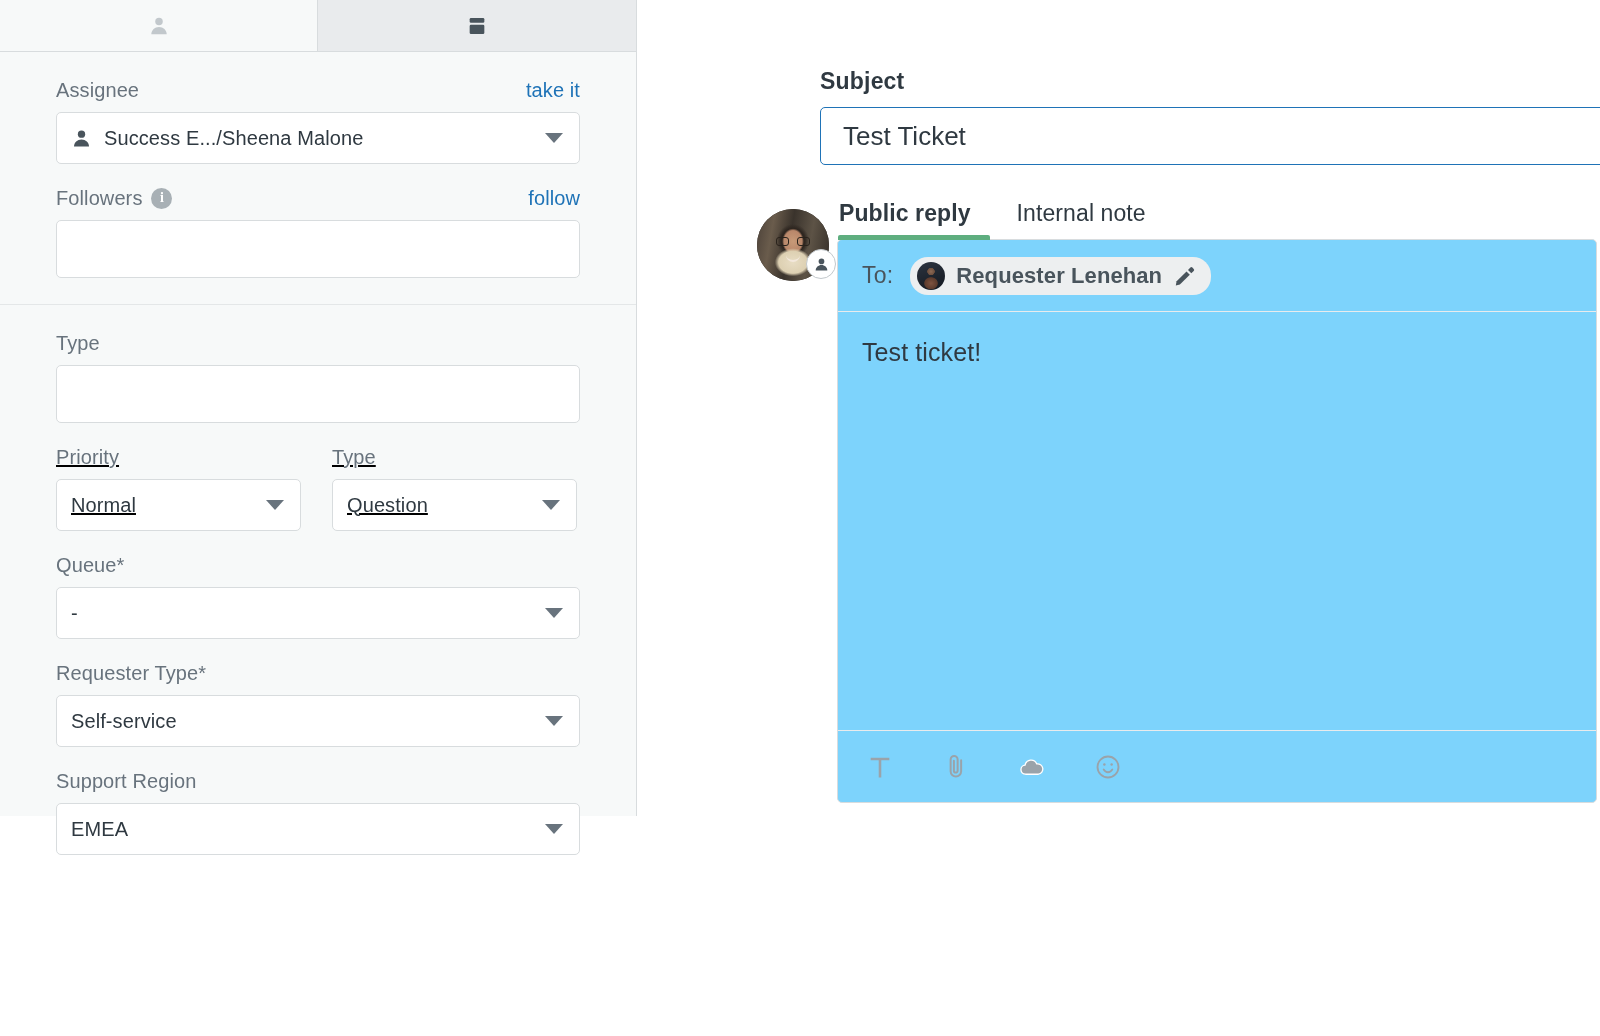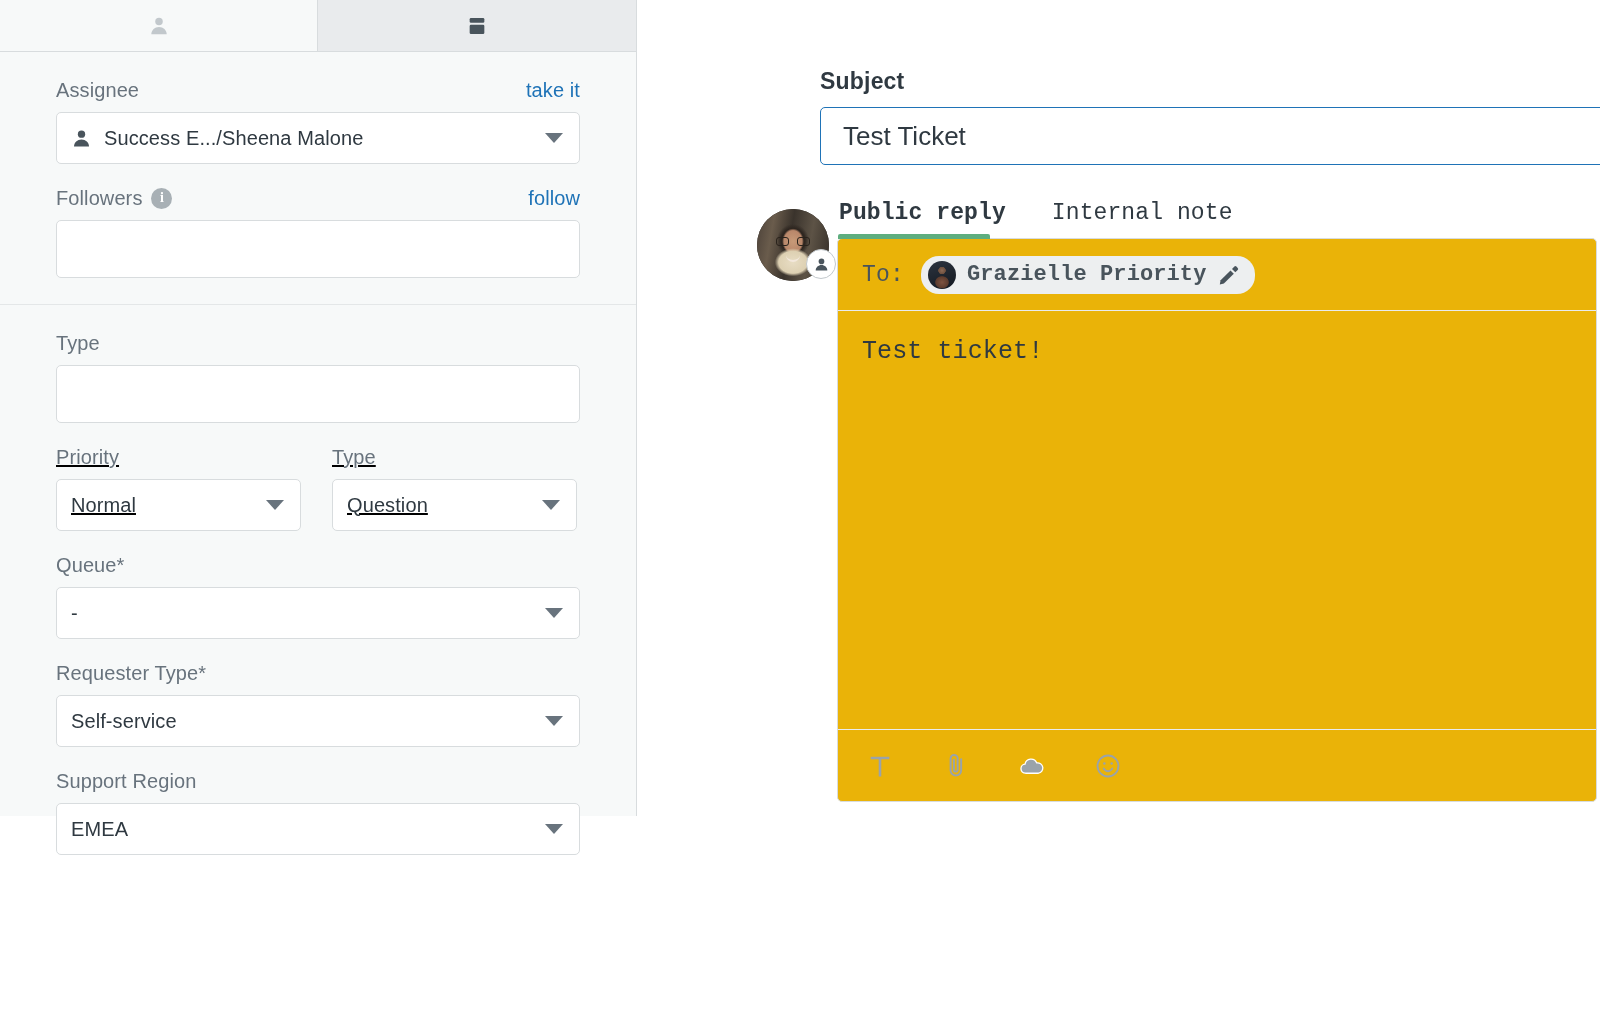--- a/index.html
+++ b/index.html
@@ -202,42 +202,42 @@
   .avatar-badge {
     position: absolute;
     right: 1px; bottom: 2px;
     width: 30px; height: 30px;
     border-radius: 50%;
     background: #ffffff;
     border: 1.5px solid #c2c8cc;
     display: flex; align-items: center; justify-content: center;
   }
 
-  .composer-col { width: 760px; font-family: Liberation Mono, monospace; }
+  .composer-col { width: 760px; }
 
   .reply-tabs {
     display: flex;
     align-items: flex-end;
     gap: 46px;
     padding-left: 2px;
     margin-bottom: 10px;
   }
   .reply-tab {
     font-size: 23px;
     color: #2f3941;
     cursor: pointer;
     padding-bottom: 2px;
     letter-spacing: 0.1px;
   }
   .reply-tab.active { font-weight: bold; }
 
   .composer-box {
     border: 1px solid #d8dcde;
     border-radius: 5px;
-    background: #eab308;
+    background: #7dd3fc;
     width: 760px;
     position: relative;
   }
   .composer-accent {
     position: absolute;
     left: 0; top: -5px;
     height: 5px;
     width: 152px;
     background: #5eae7f;
     border-radius: 2px 2px 0 0;
@@ -471,21 +471,21 @@
           <span class="reply-tab">Internal note</span>
         </div>
 
         <div class="composer-box">
           <div class="composer-accent"></div>
 
           <div class="to-row">
             <span class="to-label">To:</span>
             <span class="recipient-chip">
               <span class="chip-avatar"></span>
-              <span class="chip-name">Grazielle Priority</span>
+              <span class="chip-name">Requester Lenehan</span>
               <span class="chip-edit">
                 <svg viewBox="0 0 24 24" width="24" height="24" aria-hidden="true">
                   <path d="M3.6 17.3l9.9-9.9 3.3 3.3-9.9 9.9-4.1.8z" fill="#49545c"></path>
                   <path d="M15 6l2.4-2.4a1.4 1.4 0 0 1 2 0l1.3 1.3a1.4 1.4 0 0 1 0 2L18.3 9.3z" fill="#49545c"></path>
                 </svg>
               </span>
             </span>
           </div>
 
           <div class="editor-body">

